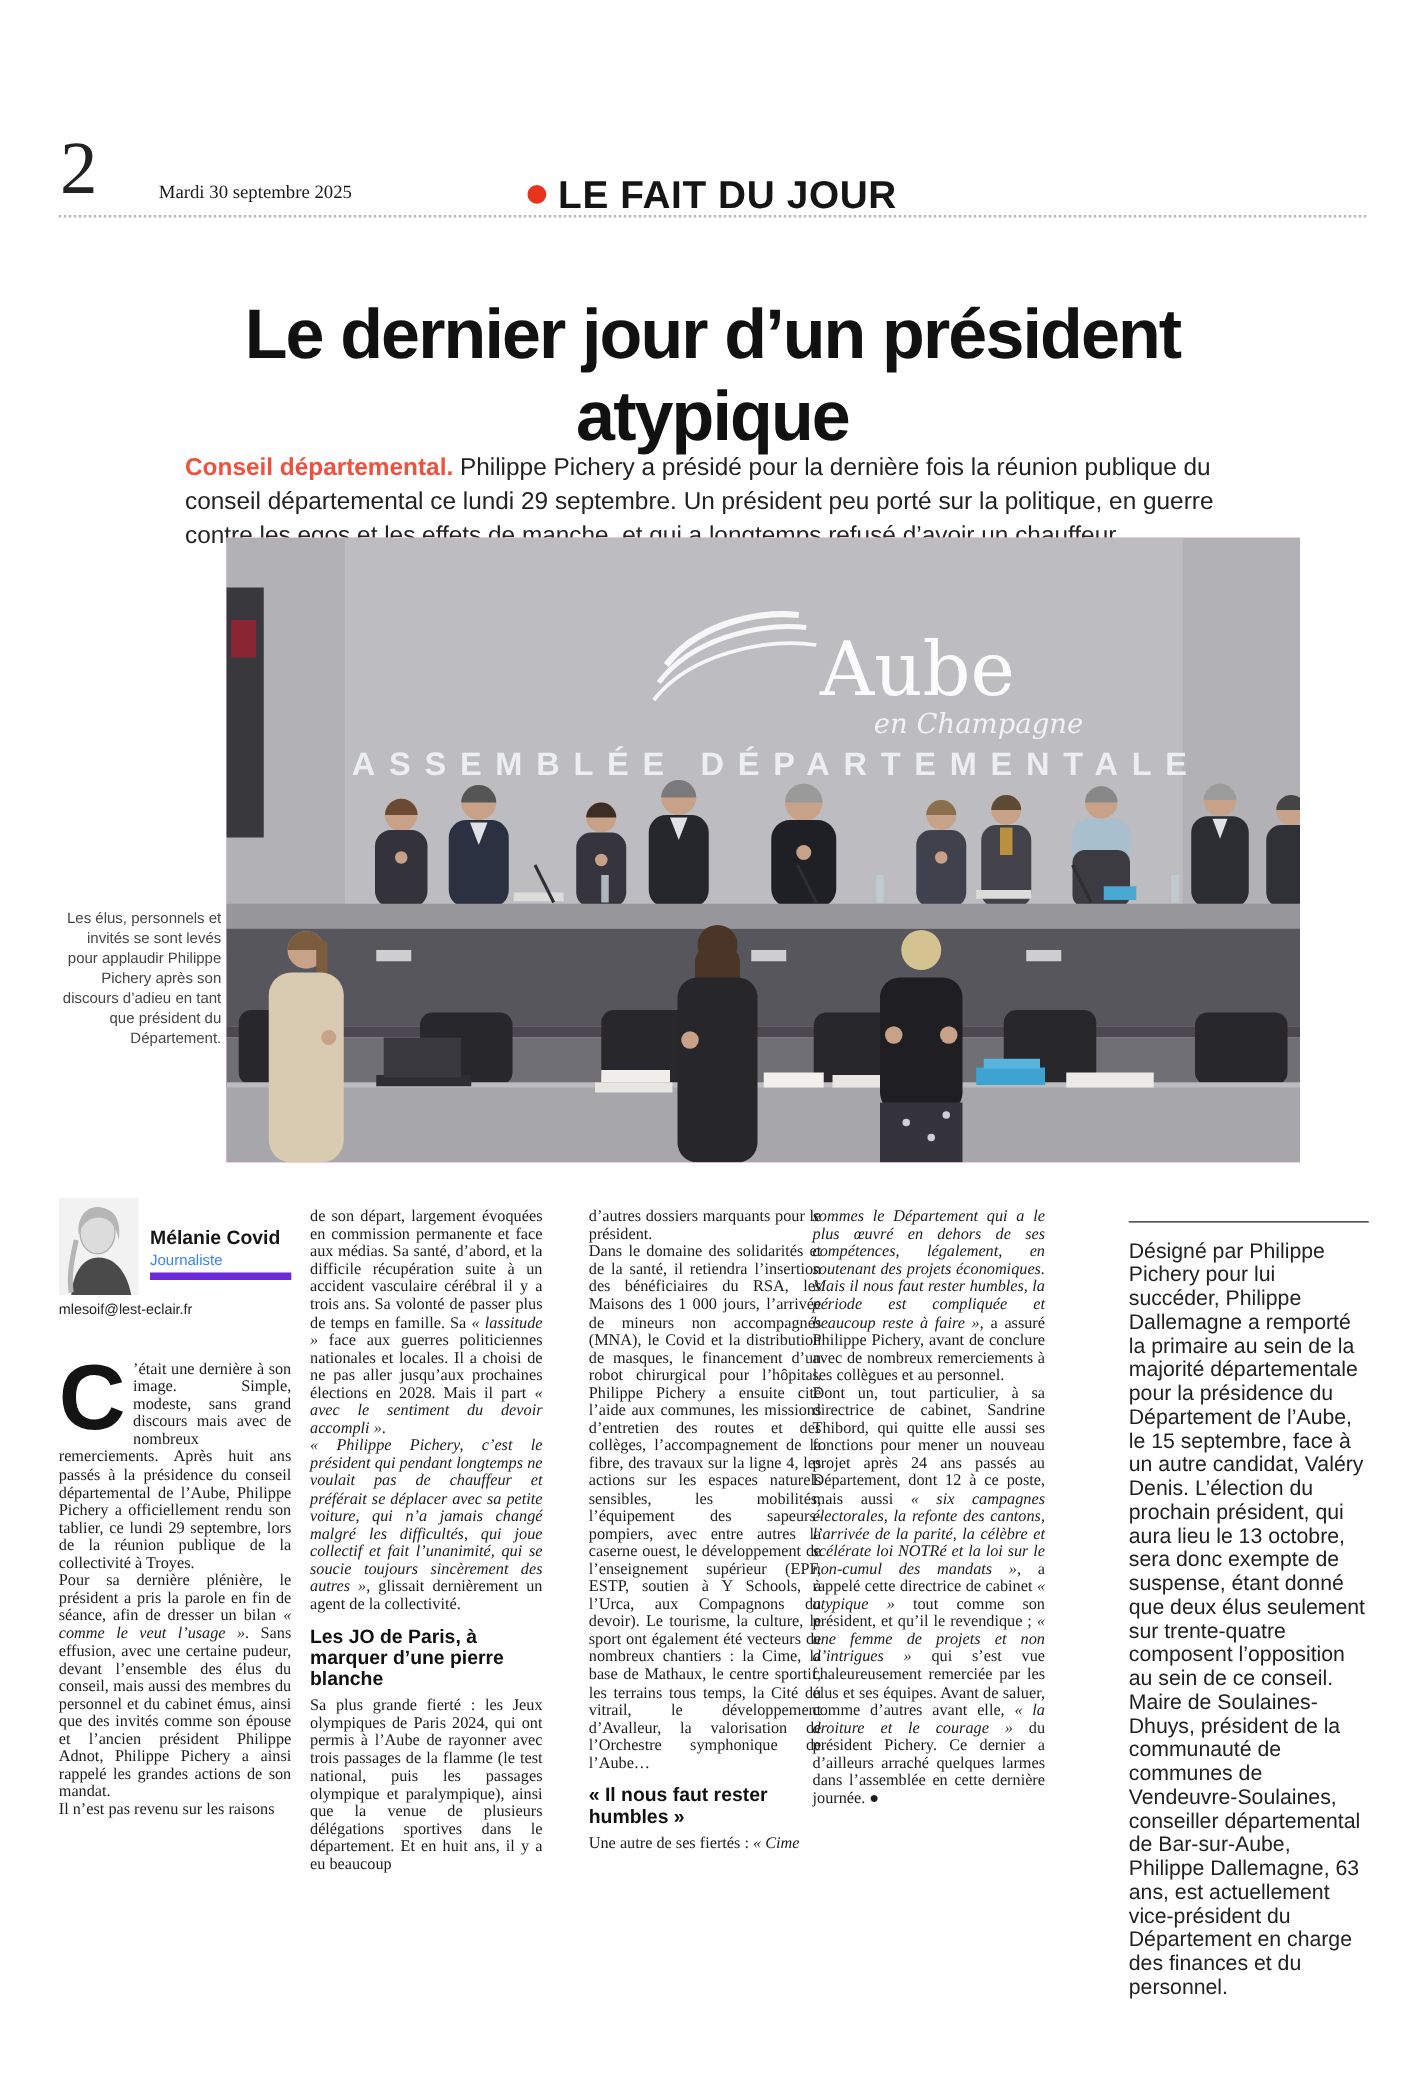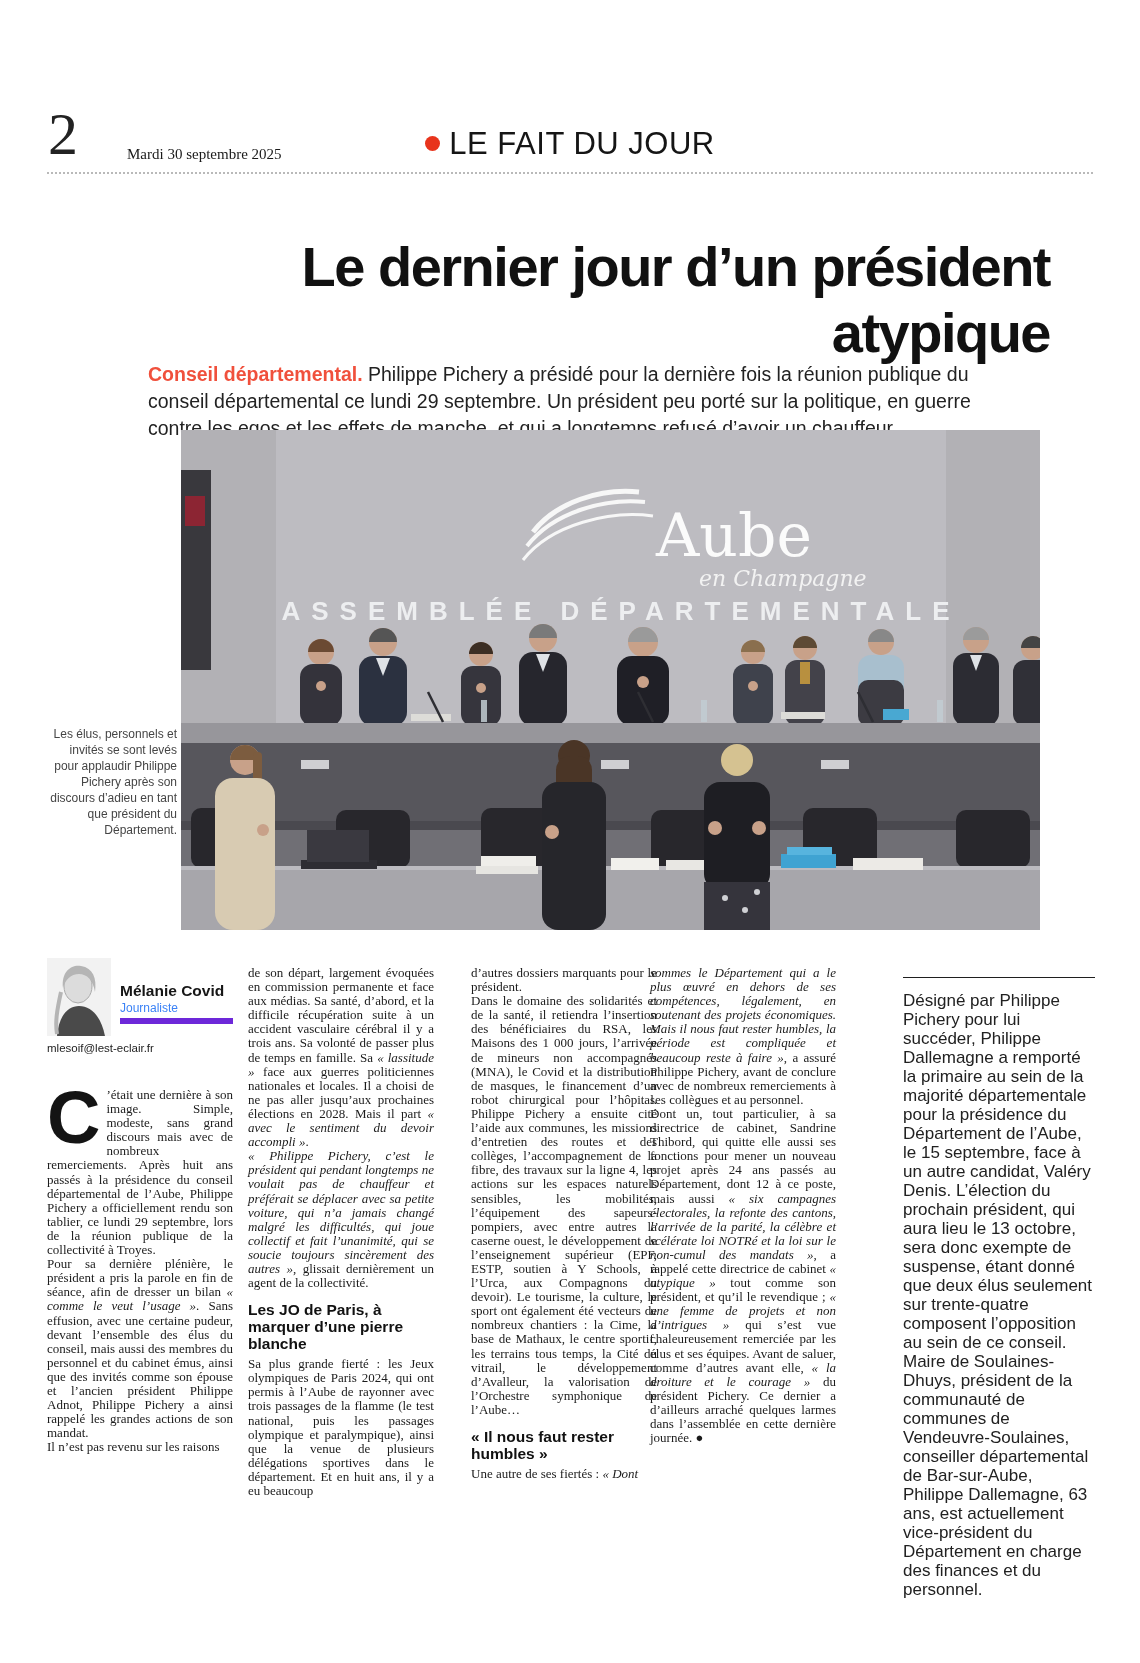--- a/index.html
+++ b/index.html
@@ -3,27 +3,27 @@
 <meta charset="utf-8">
 <style>
   html,body{margin:0;padding:0;background:#e9e9e9;}
   .page{position:relative;width:1140px;height:1663px;background:#ffffff;margin:0 auto;overflow:hidden;
         font-family:"Liberation Sans",sans-serif;color:#1c1c1c;}
   
   .page-number{position:absolute;left:48px;top:104px;font-family:"Liberation Serif",serif;
         font-weight:400;font-size:60px;line-height:1;color:#222;}
   .header-date{position:absolute;left:127px;top:146px;font-family:"Liberation Serif",serif;
         font-size:15px;color:#1a1a1a;}
-  .section-head{position:absolute;left:0;top:126px;width:1140px;text-align:center;
-        font-weight:normal;font-size:31px;letter-spacing:.5px;color:#151515;}
+  .section-head{position:absolute;left:0;top:138px;width:1140px;text-align:center;
+        font-weight:bold;font-size:31px;letter-spacing:.5px;color:#151515;}
   .section-dot{display:inline-block;width:15px;height:15px;border-radius:50%;
         background:#e8341c;margin-right:9px;vertical-align:3px;}
   .header-rule{position:absolute;left:47px;right:47px;top:172px;border-top:2px dotted #b9b9b9;}
   
-  .headline{position:absolute;left:90px;top:196px;width:960px;text-align:right;
+  .headline{position:absolute;left:90px;top:196px;width:960px;text-align:center;
         font-weight:bold;font-size:56px;line-height:66px;letter-spacing:-1.5px;color:#111;}
   .standfirst{position:absolute;left:148px;top:341px;width:846px;font-size:19.5px;
         line-height:27px;color:#222;}
   .kicker{font-weight:bold;}
   
   .photo{position:absolute;left:181px;top:430px;width:859px;height:500px;overflow:hidden;background:#f9a8d4;}
   .photo svg{display:block;}
   .caption{position:absolute;left:47px;top:726px;width:130px;text-align:right;
         font-size:12px;line-height:16px;color:#454545;}
   
@@ -248,21 +248,21 @@
   <div class="article-col col2">
       <p><span>de son départ, largement évoquées en commission permanente et face aux médias. Sa santé, d’abord, et la difficile récupération suite à un accident vasculaire cérébral il y a trois ans. Sa volonté de passer plus de temps en famille. Sa </span><span class="ital">« lassitude »</span><span> face aux guerres politiciennes nationales et locales. Il a choisi de ne pas aller jusqu’aux prochaines élections en 2028. Mais il part </span><span class="ital">« avec le sentiment du devoir accompli »</span><span>.</span></p>
       <p><span class="ital">« Philippe Pichery, c’est le président qui pendant longtemps ne voulait pas de chauffeur et préférait se déplacer avec sa petite voiture, qui n’a jamais changé malgré les difficultés, qui joue collectif et fait l’unanimité, qui se soucie toujours sincèrement des autres »</span><span>, glissait dernièrement un agent de la collectivité.</span></p>
       <h3 class="subhead">Les JO de Paris, à marquer d’une pierre blanche</h3>
       <p><span>Sa plus grande fierté : les Jeux olympiques de Paris 2024, qui ont permis à l’Aube de rayonner avec trois passages de la flamme (le test national, puis les passages olympique et paralympique), ainsi que la venue de plusieurs délégations sportives dans le département. Et en huit ans, il y a eu beaucoup</span></p>
     </div>
   <div class="article-col col3">
       <p><span>d’autres dossiers marquants pour le président.</span></p>
       <p><span>Dans le domaine des solidarités et de la santé, il retiendra l’insertion des bénéficiaires du RSA, les Maisons des 1 000 jours, l’arrivée de mineurs non accompagnés (MNA), le Covid et la distribution de masques, le financement d’un robot chirurgical pour l’hôpital. Philippe Pichery a ensuite cité l’aide aux communes, les missions d’entretien des routes et des collèges, l’accompagnement de la fibre, des travaux sur la ligne 4, les actions sur les espaces naturels sensibles, les mobilités, l’équipement des sapeurs-pompiers, avec entre autres la caserne ouest, le développement de l’enseignement supérieur (EPF, ESTP, soutien à Y Schools, à l’Urca, aux Compagnons du devoir). Le tourisme, la culture, le sport ont également été vecteurs de nombreux chantiers : la Cime, la base de Mathaux, le centre sportif, les terrains tous temps, la Cité du vitrail, le développement d’Avalleur, la valorisation de l’Orchestre symphonique de l’Aube…</span></p>
       <h3 class="subhead">« Il nous faut rester humbles »</h3>
-      <p><span>Une autre de ses fiertés : </span><span class="ital">« Dont</span></p>
+      <p><span>Une autre de ses fiertés : </span><span class="ital">« Cime</span></p>
     </div>
   <div class="article-col col4">
       <p><span class="ital">sommes le Département qui a le plus œuvré en dehors de ses compétences, légalement, en soutenant des projets économiques. Mais il nous faut rester humbles, la période est compliquée et beaucoup reste à faire »</span><span>, a assuré Philippe Pichery, avant de conclure avec de nombreux remerciements à ses collègues et au personnel.</span></p>
       <p><span>Dont un, tout particulier, à sa directrice de cabinet, Sandrine Thibord, qui quitte elle aussi ses fonctions pour mener un nouveau projet après 24 ans passés au Département, dont 12 à ce poste, mais aussi </span><span class="ital">« six campagnes électorales, la refonte des cantons, l’arrivée de la parité, la célèbre et scélérate loi NOTRé et la loi sur le non-cumul des mandats »</span><span>, a rappelé cette directrice de cabinet </span><span class="ital">« atypique »</span><span> tout comme son président, et qu’il le revendique ; </span><span class="ital">« une femme de projets et non d’intrigues »</span><span> qui s’est vue chaleureusement remerciée par les élus et ses équipes. Avant de saluer, comme d’autres avant elle, </span><span class="ital">« la droiture et le courage »</span><span> du président Pichery. Ce dernier a d’ailleurs arraché quelques larmes dans l’assemblée en cette dernière journée. ●</span></p>
     </div>
 
   <div class="sidebar">
     <div class="sidebar-rule"></div>
     <div class="sidebar-body">
         <p>Désigné par Philippe Pichery pour lui succéder, Philippe Dallemagne a remporté la primaire au sein de la majorité départementale pour la présidence du Département de l’Aube, le 15 septembre, face à un autre candidat, Valéry Denis. L’élection du prochain président, qui aura lieu le 13 octobre, sera donc exempte de suspense, étant donné que deux élus seulement sur trente-quatre composent l’opposition au sein de ce conseil.</p>

